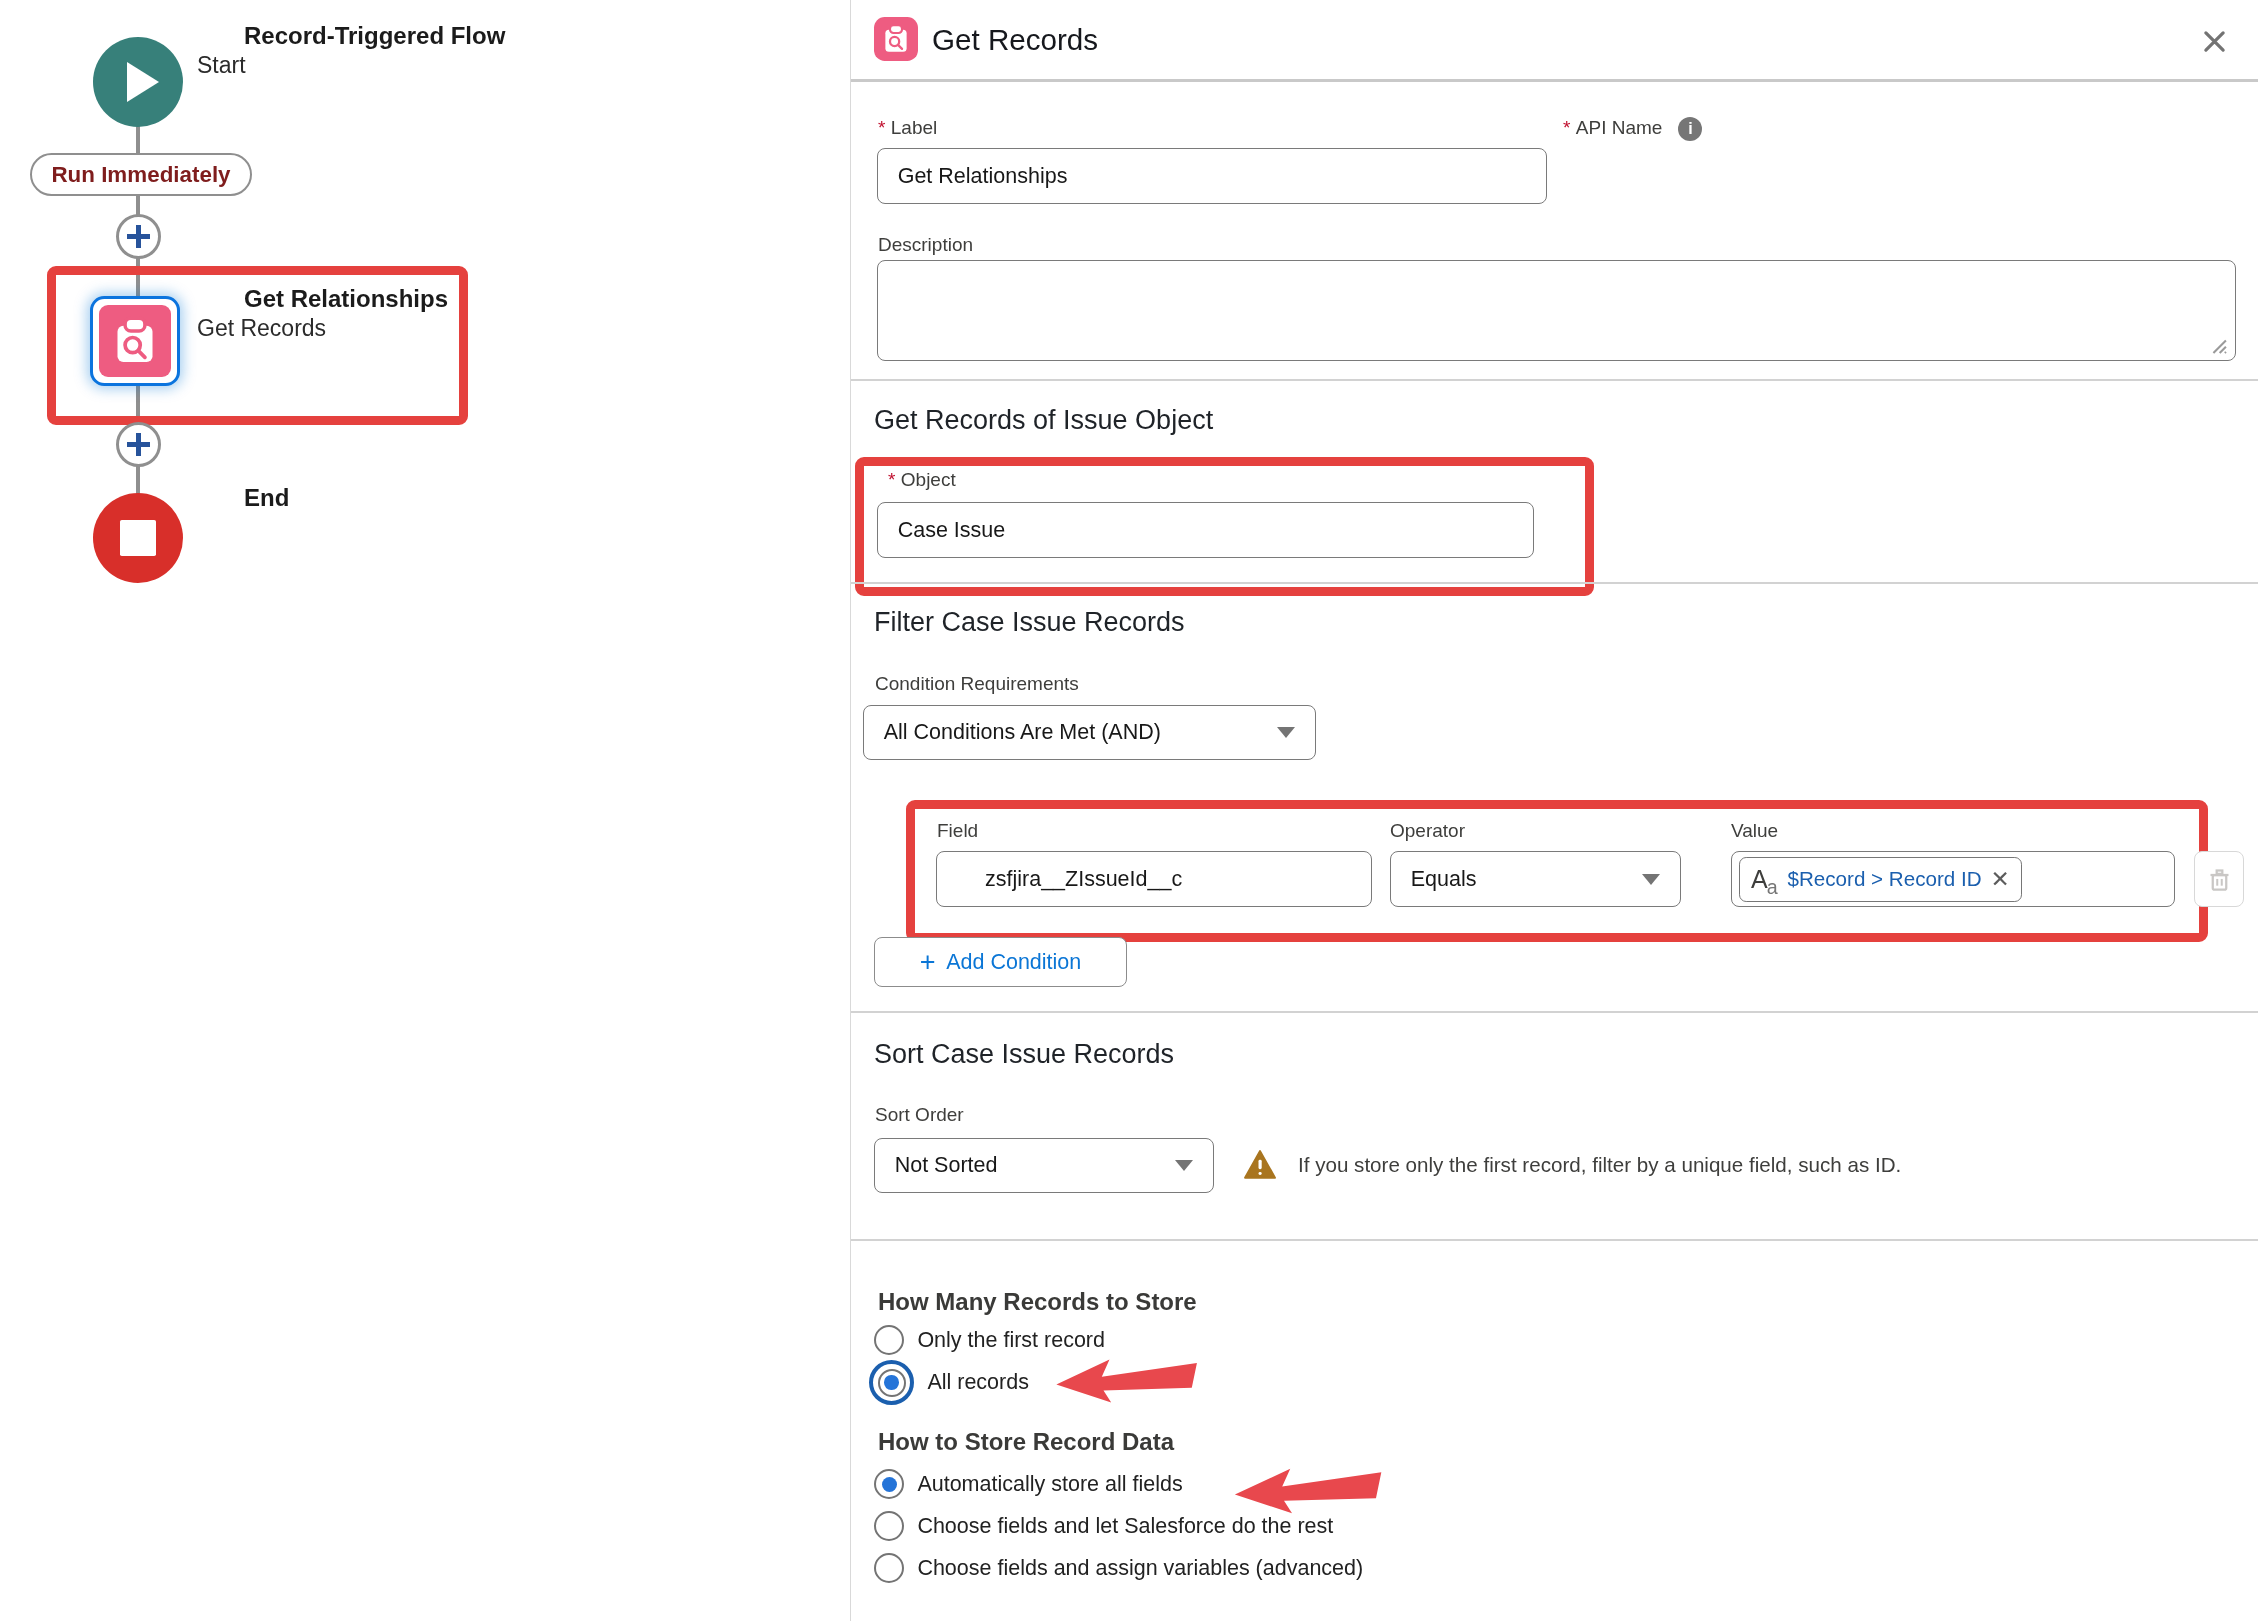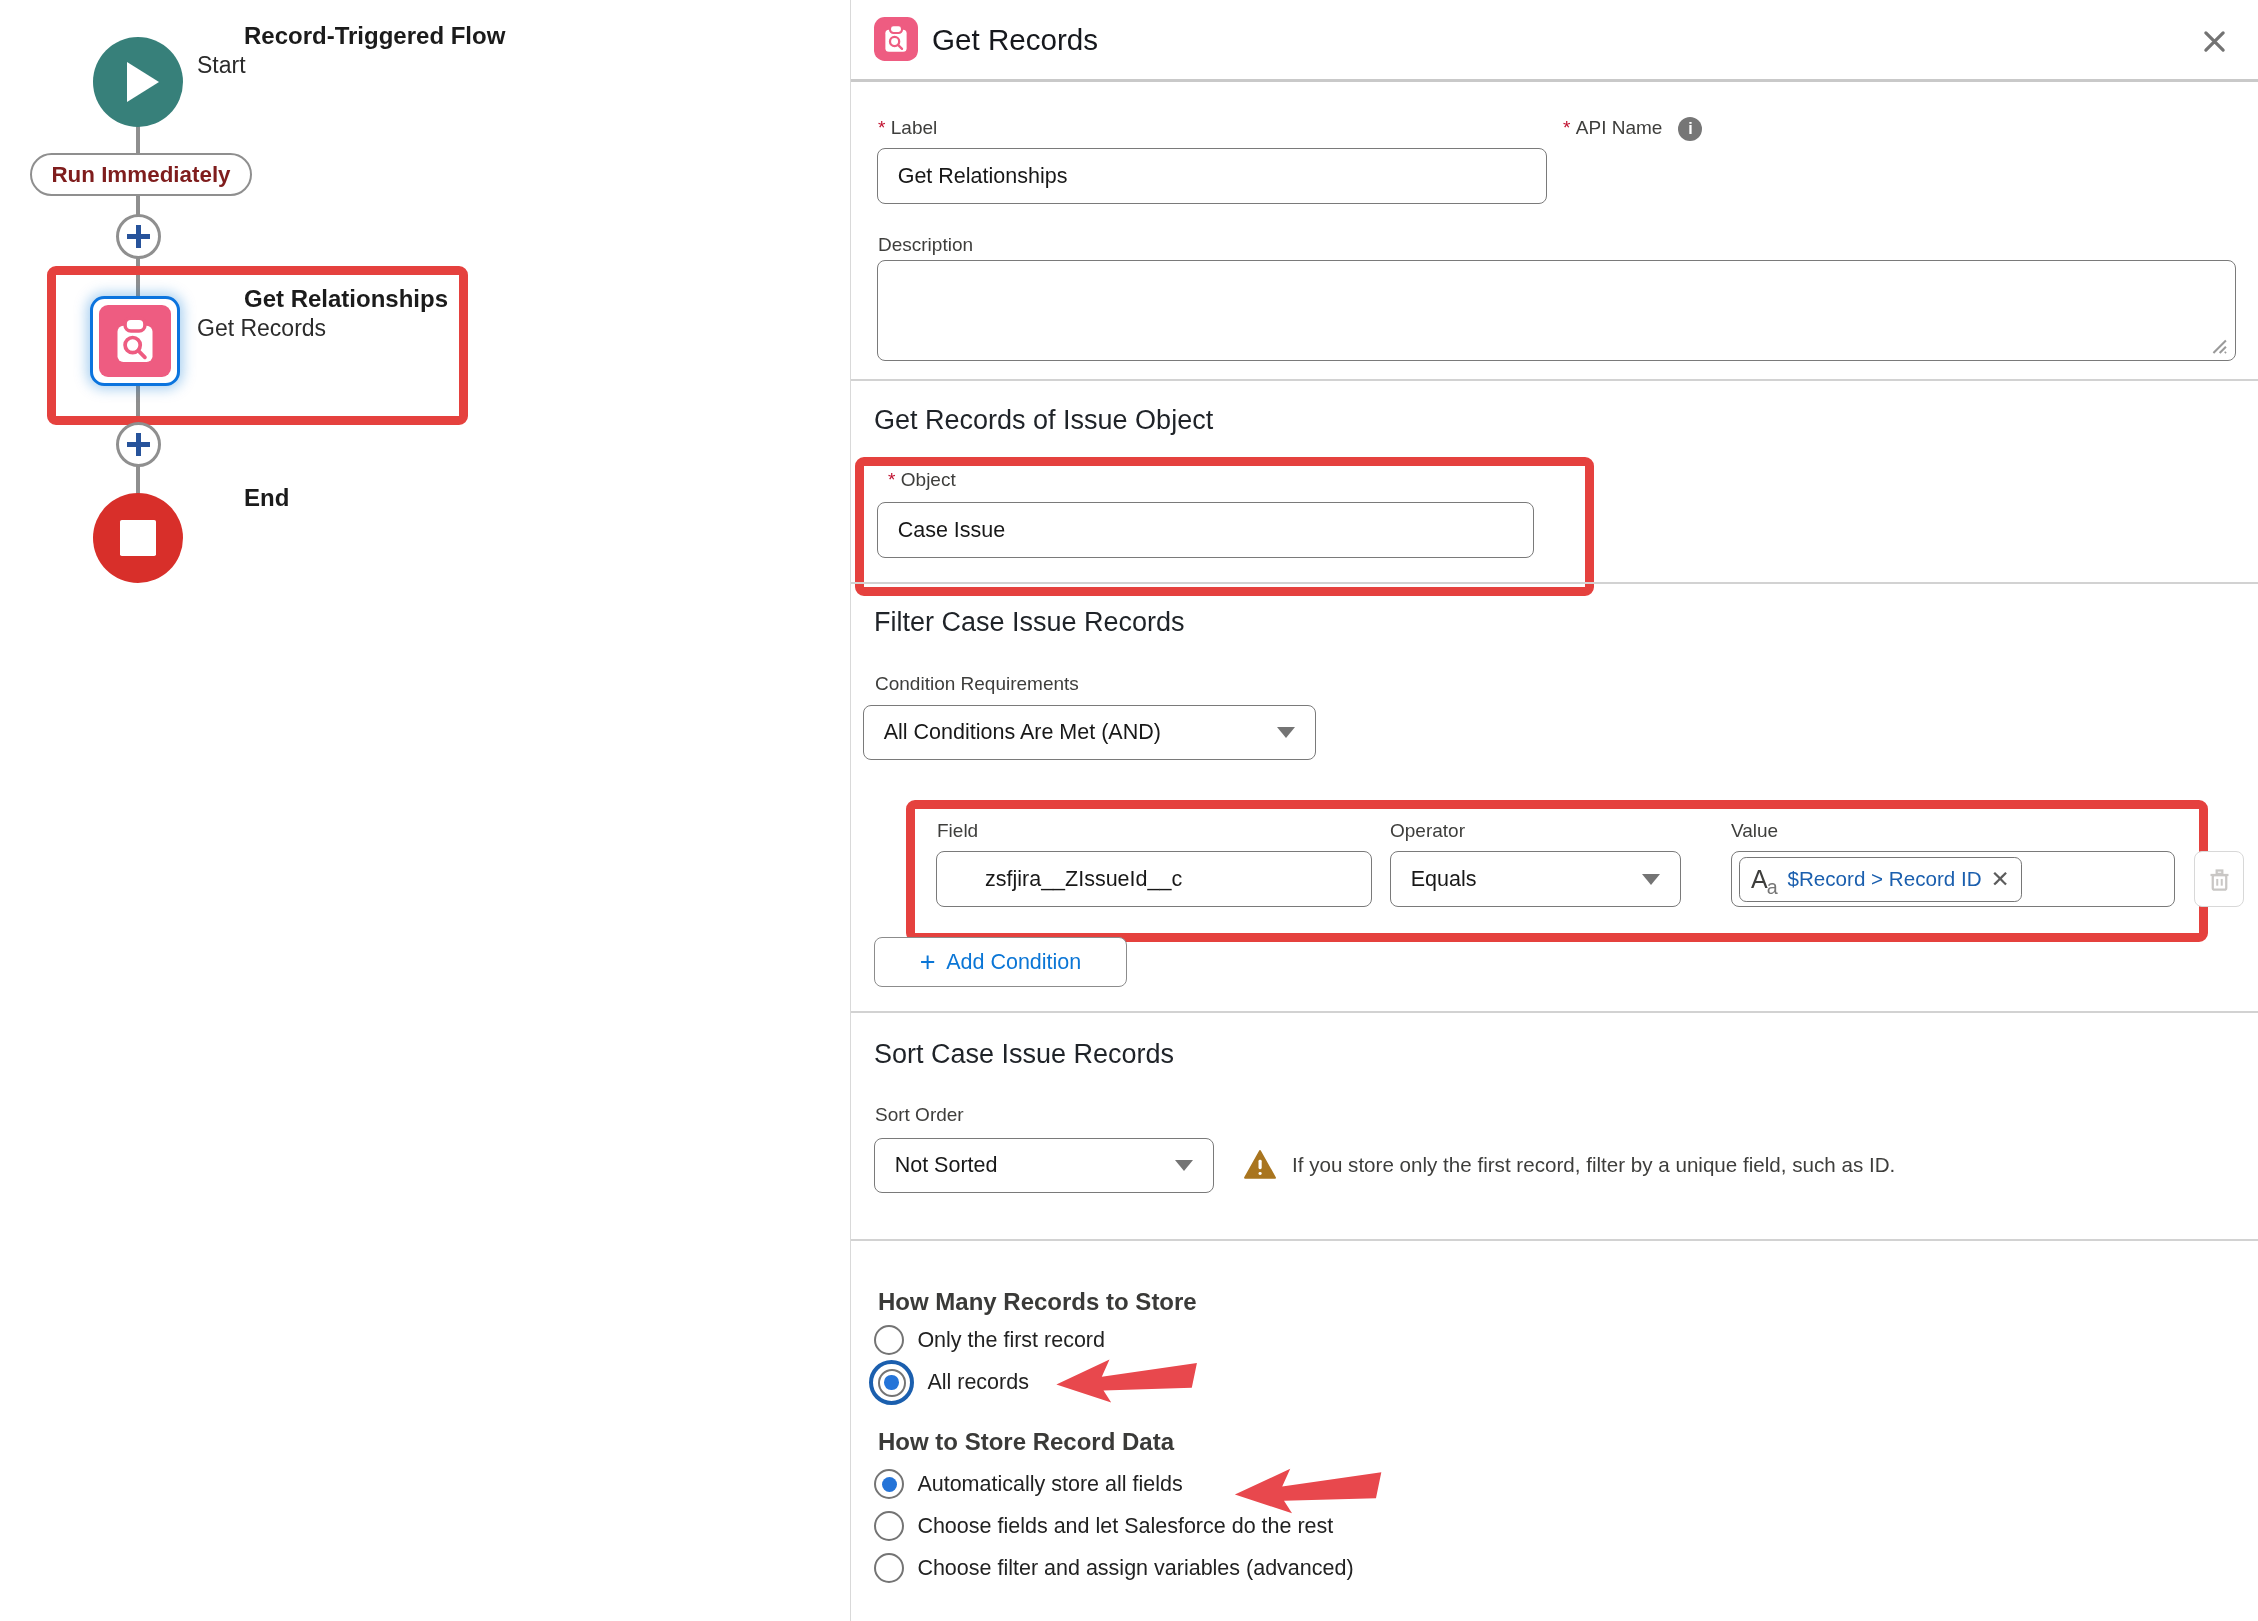--- a/index.html
+++ b/index.html
@@ -74,21 +74,21 @@
     display:flex;align-items:center;justify-content:center;flex:0 0 auto;cursor:pointer;}
   .radio .dot{width:15px;height:15px;border-radius:50%;background:#2574d8;}
   .radio-focus{width:45px;height:45px;border:4.5px solid #1b5fae;border-radius:50%;box-sizing:border-box;background:#fff;
     display:flex;align-items:center;justify-content:center;flex:0 0 auto;cursor:pointer;}
   .radio-focus .inner{width:28px;height:28px;border:2.7px solid #747474;border-radius:50%;box-sizing:border-box;
     display:flex;align-items:center;justify-content:center;}
   .radio-focus .dot{width:14.3px;height:14.3px;border-radius:50%;background:#2574d8;}
   .radio-label{font-size:21.5px;color:#222;margin-left:13.4px;white-space:nowrap;}
 
   .warn-row{position:absolute;display:flex;align-items:center;}
-  .warn-text{font-size:20.6px;color:#3e3e3c;margin-left:15px;white-space:nowrap;}
+  .warn-text{font-size:20.6px;color:#3e3e3c;margin-left:21px;white-space:nowrap;}
 
   .arrow-svg{position:absolute;}
 </style>
 </head>
 <body>
 
 <div id="app">
 
   <div>
     <div class="connector" style="top:126px;height:369px;"></div>
@@ -266,18 +266,18 @@
     </div>
     <svg class="arrow-svg" style="left:382px;top:1466px;" width="152" height="50" viewBox="0 0 170 56">
       <path d="M2 32 L64 3 L55 23 L166 7 L160 36 L57 39 L66 53 Z" fill="#e8484d"></path>
     </svg>
     <div class="radio-row" style="left:23px;top:1511px;">
       <span class="radio"></span>
       <span class="radio-label">Choose fields and let Salesforce do the rest</span>
     </div>
     <div class="radio-row" style="left:23px;top:1553px;">
       <span class="radio"></span>
-      <span class="radio-label">Choose filter and assign variables (advanced)</span>
+      <span class="radio-label">Choose fields and assign variables (advanced)</span>
     </div>
 
   </div>
 </div>
 
 
 </body></html>

